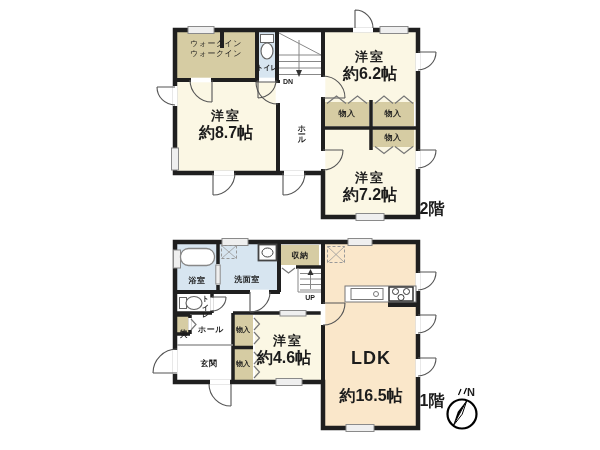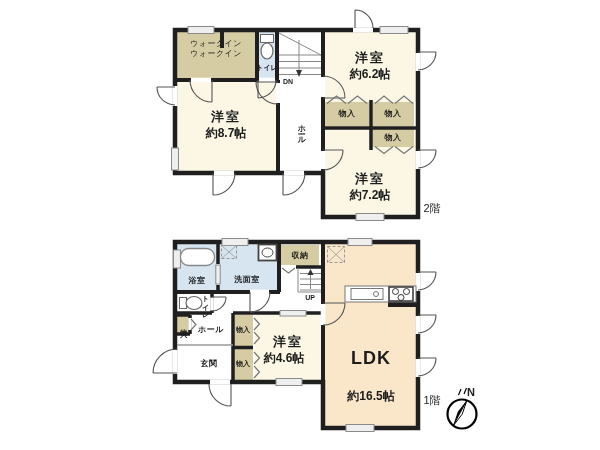--- a/index.html
+++ b/index.html
@@ -1,27 +1,27 @@
 <!DOCTYPE html>
 <html style="--wall: #1f1f1f; --room-cream: #FBF7E4; --storage-beige: #D6CCA3; --water-blue: #D7E5F0; --ldk-peach: #FAE7CA;"><head>
 <meta charset="utf-8">
 <style>
   html,body{margin:0;padding:0;background:#ffffff;}
   #canvas{position:relative;width:600px;height:450px;background:#fff;overflow:hidden;
           font-family:"Liberation Sans","DejaVu Sans",sans-serif;}
   #plan-svg{position:absolute;left:0;top:0;}
   .lbl{position:absolute;transform:translate(-50%,-50%);color:#1c1c1c;white-space:nowrap;
        text-align:center;line-height:1.2;}
-  .name{font-size:13px;font-weight:700;letter-spacing:2px;}
-  .area{font-size:12px;font-weight:600;}
+  .name{font-size:13px;font-weight:700;letter-spacing:2px;font-family:Liberation Mono, monospace;}
+  .area{font-size:16px;font-weight:600;}
   .ldk-name{font-size:18px;font-weight:700;letter-spacing:1px;}
   .small{font-size:8px;font-weight:600;letter-spacing:0.5px;}
   .tiny{font-size:7px;font-weight:600;}
   .wic{font-size:8px;font-weight:400;letter-spacing:0.5px;}
-  .floor{font-size:11px;font-weight:400;}
+  .floor{font-size:16px;font-weight:700;}
   .north{font-size:11px;font-weight:700;}
   .v{writing-mode:vertical-rl;text-orientation:upright;letter-spacing:1px;}
   
   .f-cream{fill:var(--room-cream);} .f-beige{fill:var(--storage-beige);}
   .f-blue{fill:var(--water-blue);}  .f-peach{fill:var(--ldk-peach);}
   .wall{stroke:var(--wall);fill:none;}
   .thin{stroke:#888;stroke-width:1;fill:none;}
   .door{stroke:#555;stroke-width:1.1;fill:none;}
   .chev{stroke:#777;stroke-width:1.2;fill:none;}
   .win{fill:#efefef;stroke:#8a8a8a;stroke-width:1;}

